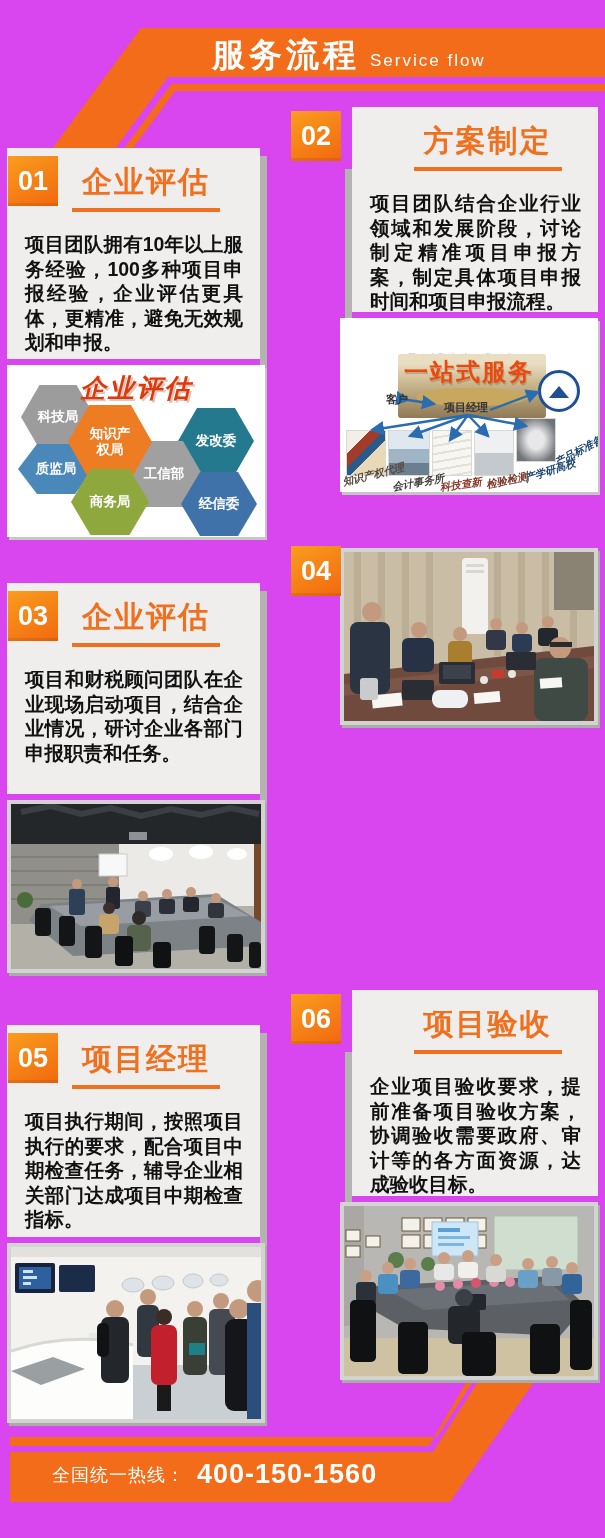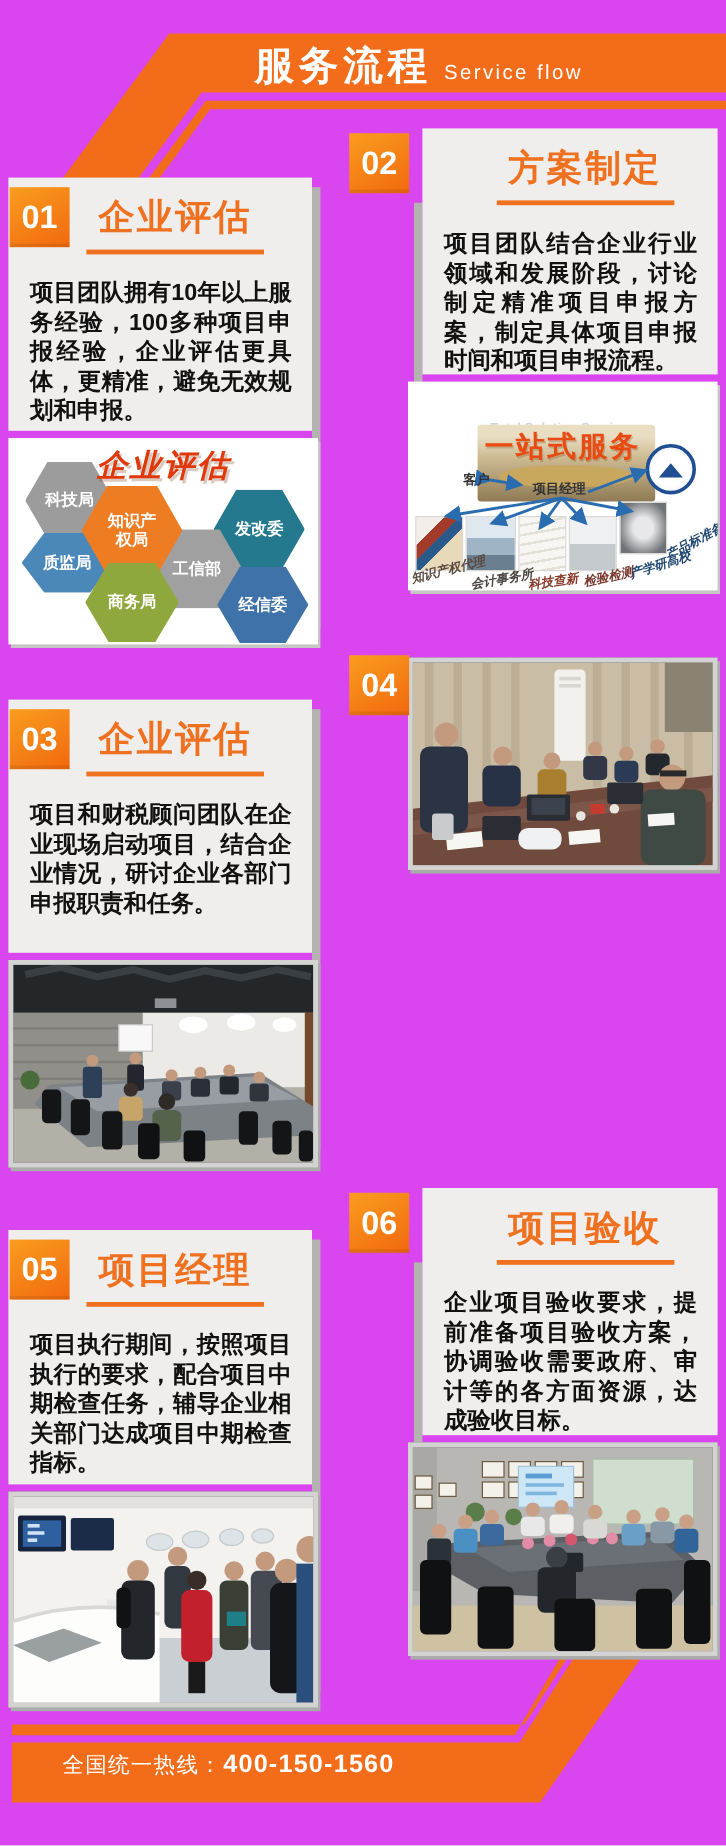--- a/index.html
+++ b/index.html
@@ -55,21 +55,21 @@
   .os-actor{position:absolute;z-index:4;color:#333;font-size:11px;font-weight:700;}
   .os-logo{position:absolute;left:198px;top:52px;width:42px;height:42px;border:3px solid #1f4f92;
            border-radius:50%;background:radial-gradient(#ffffff 55%,#dbe6f2);box-sizing:border-box;z-index:3;}
   .os-logo::after{content:"";position:absolute;left:8px;top:13px;width:0;height:0;
            border-left:10px solid transparent;border-right:10px solid transparent;border-bottom:12px solid #1f4f92;}
   .os-thumb{position:absolute;top:112px;height:46px;z-index:2;border:1px solid #d8d8d4;box-sizing:border-box;}
   .os-svc{position:absolute;font-size:10.5px;font-weight:700;font-style:italic;white-space:nowrap;z-index:4;}
   
   .ftr-text{position:absolute;left:52px;top:1459px;z-index:3;display:flex;align-items:center;color:#fff;}
   .ftr-label{font-size:18px;font-weight:400;letter-spacing:1px;text-align:right;}
-  .ftr-phone{font-size:21px;font-weight:900;letter-spacing:1px;margin-left:1px;}
+  .ftr-phone{font-size:27px;font-weight:900;letter-spacing:1px;margin-left:12px;}
 </style>
 </head>
 <body>
 
 <div class="page">
 
   <svg class="deco" style="top:0" width="605" height="180" viewBox="0 0 605 180">
     <path d="M141,28 L605,28 L605,77 L168,77 L98,172 L35,172 Z" fill="#f26c1a"></path>
     <path d="M605,84 L171.5,84 L106.7,172 L115.4,172 L175.1,91 L605,91 Z" fill="#f26c1a"></path>
   </svg>

